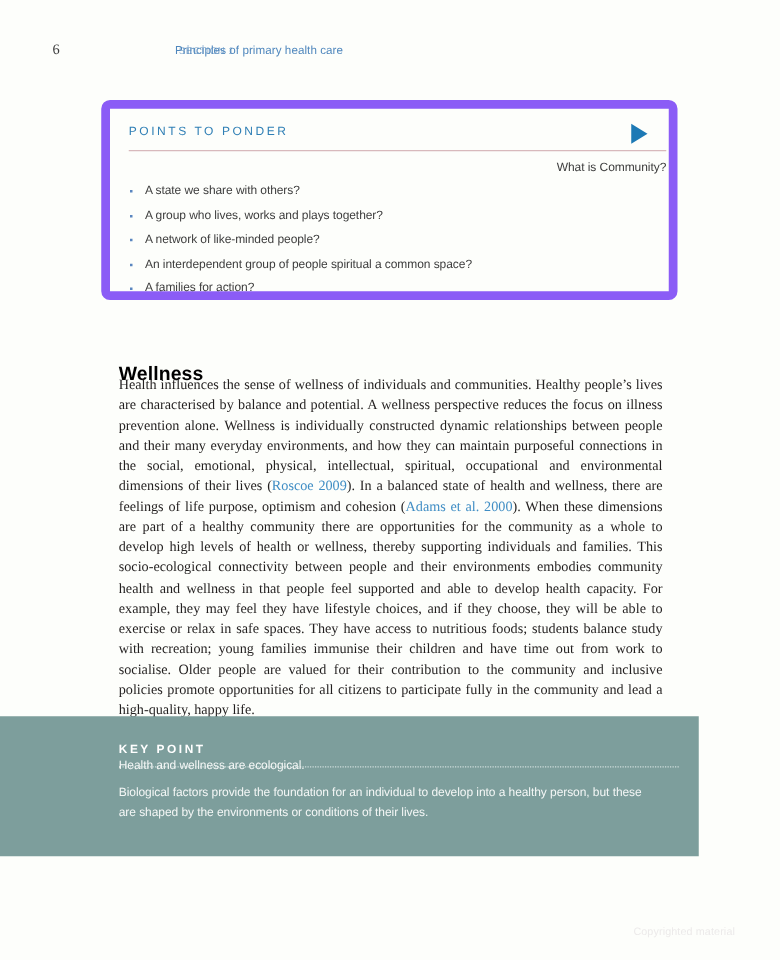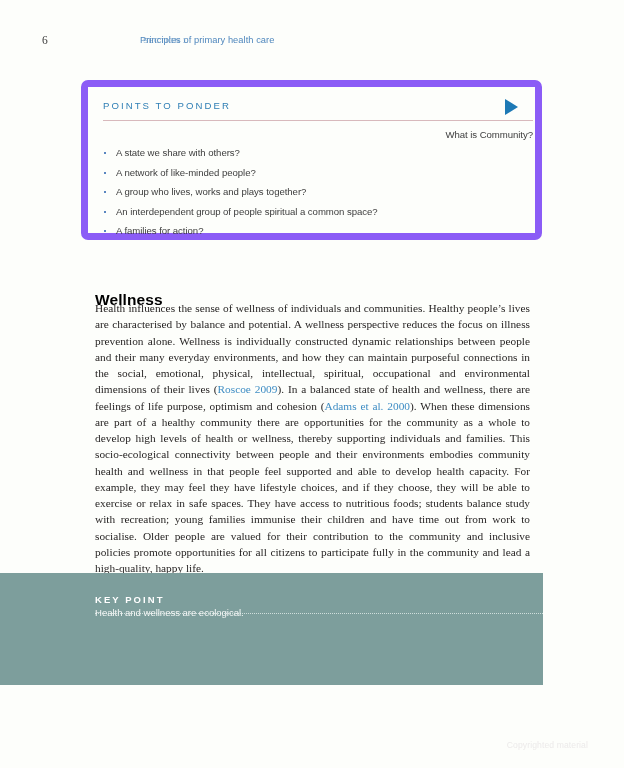--- a/index.html
+++ b/index.html
@@ -164,20 +164,21 @@
   }
 
   
   .keypoint {
     position: absolute;
     left: 0;
     top: 573px;
     width: 543px;
     height: 112px;
     background: #7d9e9c;
+    padding-left: 16px;
   }
   .kp-head {
     position: absolute;
     left: 95px;
     top: 21px;
     font-family: "Liberation Sans", sans-serif;
     font-size: 9.5px;
     font-weight: bold;
     letter-spacing: 2.05px;
     color: #ffffff;
@@ -232,34 +233,35 @@
   </div>
 
   <div class="ponder-box">
     <div class="ponder-head">POINTS TO PONDER</div>
     <div class="ponder-triangle"></div>
     <div class="ponder-rule"></div>
     <div class="ponder-body">
       <p class="ponder-lead">What is Community?</p>
       <ul class="ponder-list">
         <li><span class="dot"></span><span>A state we share with others?</span></li>
+        <li><span class="dot"></span><span>A group who lives, works and plays together?</span></li>
         <li><span class="dot"></span><span>A network of like-minded people?</span></li>
-        <li><span class="dot"></span><span>A group who lives, works and plays together?</span></li>
         <li><span class="dot"></span><span>An interdependent group of people spiritual a common space?</span></li>
         <li><span class="dot"></span><span>A families for action?</span></li>
       </ul>
     </div>
   </div>
 
   <h2 class="sec-heading">Wellness</h2>
   <div class="body-copy"><span>Health influences the sense of wellness of individuals and communities. Healthy people’s lives are characterised by balance and potential. A wellness perspective reduces the focus on illness prevention alone. Wellness is individually constructed dynamic relationships between people and their many everyday environments, and how they can maintain purposeful connections in the social, emotional, physical, intellectual, spiritual, occupational and environmental dimensions of their lives (</span><span class="cite">Roscoe 2009</span><span>). In a balanced state of health and wellness, there are feelings of life purpose, optimism and cohesion (</span><span class="cite">Adams et al. 2000</span><span>). When these dimensions are part of a healthy community there are opportunities for the community as a whole to develop high levels of health or wellness, thereby supporting individuals and families. This socio-ecological connectivity between people and their environments embodies community health and wellness in that people feel supported and able to develop health capacity. For example, they may feel they have lifestyle choices, and if they choose, they will be able to exercise or relax in safe spaces. They have access to nutritious foods; students balance study with recreation; young families immunise their children and have time out from work to socialise. Older people are valued for their contribution to the community and inclusive policies promote opportunities for all citizens to participate fully in the community and lead a high-quality, happy life.</span></div>
 
   <div class="keypoint">
     <div class="kp-head">KEY POINT</div>
     <div class="kp-rule"></div>
     <div class="kp-body">
       <p class="kp-line">Health and wellness are ecological.</p>
+      <p class="kp-line">Biological factors provide the foundation for an individual to develop into a healthy person, but these are shaped by the environments or conditions of their lives.</p>
     </div>
   </div>
 
   <div class="watermark">Copyrighted material</div>
 
 </div>
 
 </body></html>

